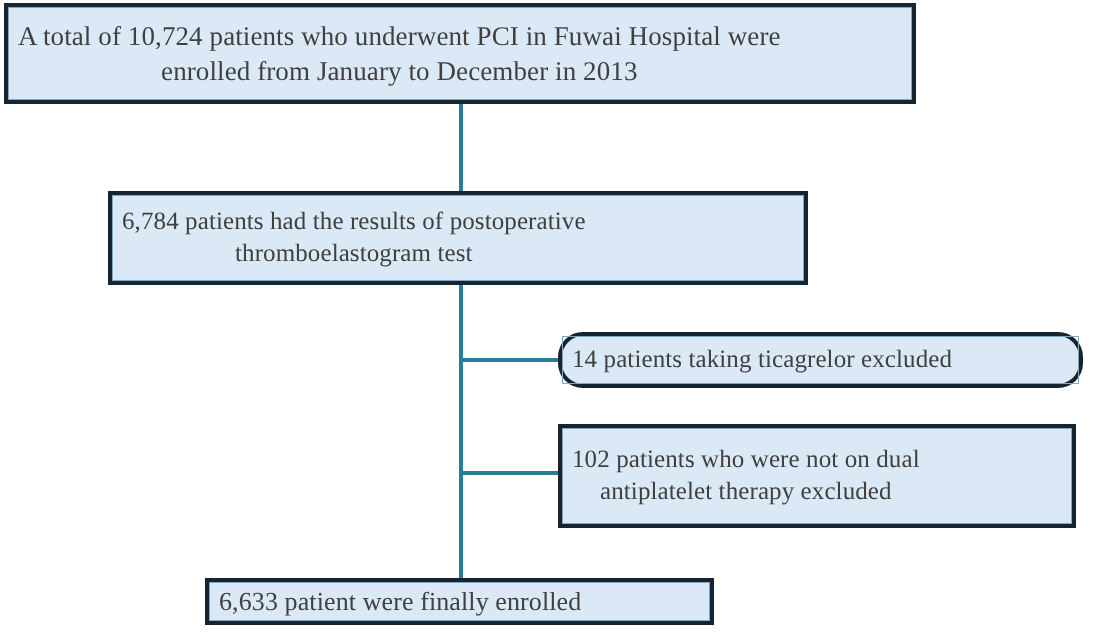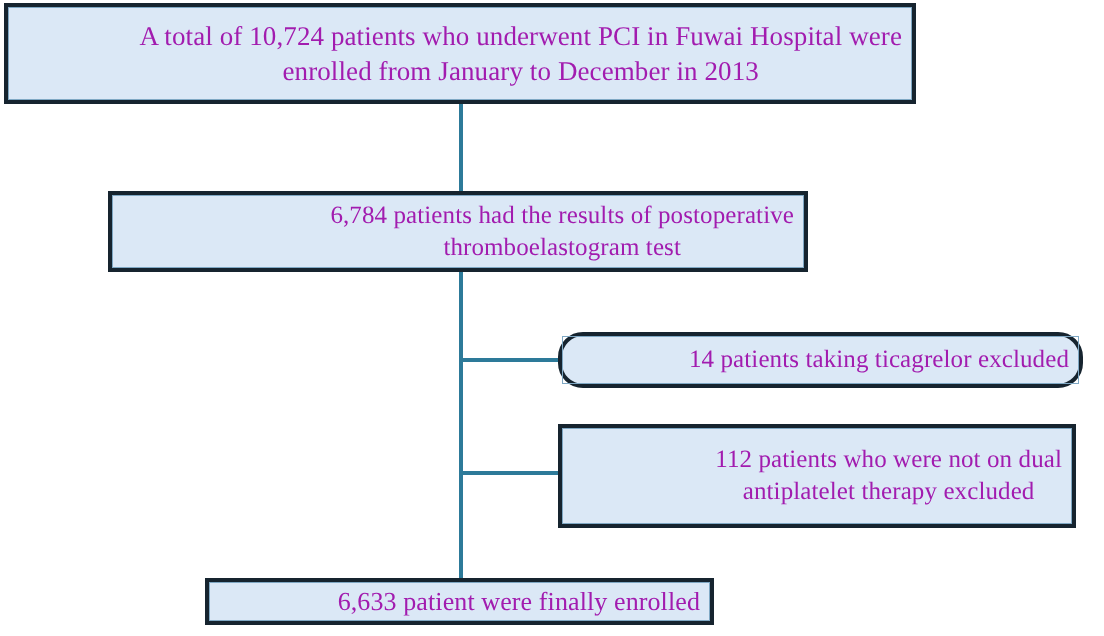--- a/index.html
+++ b/index.html
@@ -28,23 +28,23 @@
   .conn.h { height: 4px; }
 
   
   .node {
     position: absolute;
     box-sizing: border-box;
     background: #dbe8f6;
     border: 4px solid #16242f;
     display: flex;
     align-items: center;
-    justify-content: flex-end;
+    justify-content: flex-start;
     text-align: center;
-    color: #a21caf;
+    color: #404040;
     line-height: 1.28;
     letter-spacing: 0.1px;
     white-space: pre-line;
     text-rendering: geometricPrecision;
   }
   .node::after {
     
     content: "";
     position: absolute;
     top: 0; left: 0; right: 0; bottom: 0;
@@ -53,21 +53,21 @@
   }
   .node .label {
     display: block;
     padding: 0 10px;
     position: relative;
     z-index: 1;
   }
 
   
   #node-enrolled-total   { left: 4px;   top: 3px;   width: 912px; height: 101px; font-size: 27px; }
-  #node-teg-results      { left: 108px; top: 191px; width: 700px; height: 81px;  font-size: 25px; }
+  #node-teg-results      { left: 108px; top: 191px; width: 700px; height: 94px;  font-size: 25px; }
   #node-ticagrelor-excl  { left: 558px; top: 332px; width: 525px; height: 56px;  font-size: 25px; border-radius: 25px; }
   #node-no-dapt-excl     { left: 558px; top: 424px; width: 518px; height: 104px; font-size: 25px; }
   #node-final-enrolled   { left: 205px; top: 578px; width: 509px; height: 47px;  font-size: 26px; }
 
   
   #conn-main-1 { left: 459px; top: 104px; height: 87px; }
   #conn-main-2 { left: 459px; top: 272px; height: 306px; }
   #conn-branch-ticagrelor { left: 459px; top: 358px; width: 101px; }
   #conn-branch-dapt       { left: 459px; top: 471px; width: 101px; }
 </style>
@@ -89,21 +89,21 @@
   <div class="node" id="node-teg-results">
     <span class="label">6,784 patients had the results of  postoperative
 thromboelastogram test</span>
   </div>
 
   <div class="node" id="node-ticagrelor-excl">
     <span class="label">14 patients taking ticagrelor excluded</span>
   </div>
 
   <div class="node" id="node-no-dapt-excl">
-    <span class="label">112 patients who were not on dual
+    <span class="label">102 patients who were not on dual
 antiplatelet therapy excluded</span>
   </div>
 
   <div class="node" id="node-final-enrolled">
     <span class="label">6,633 patient were finally enrolled</span>
   </div>
 
 </div>
 
 </body></html>

